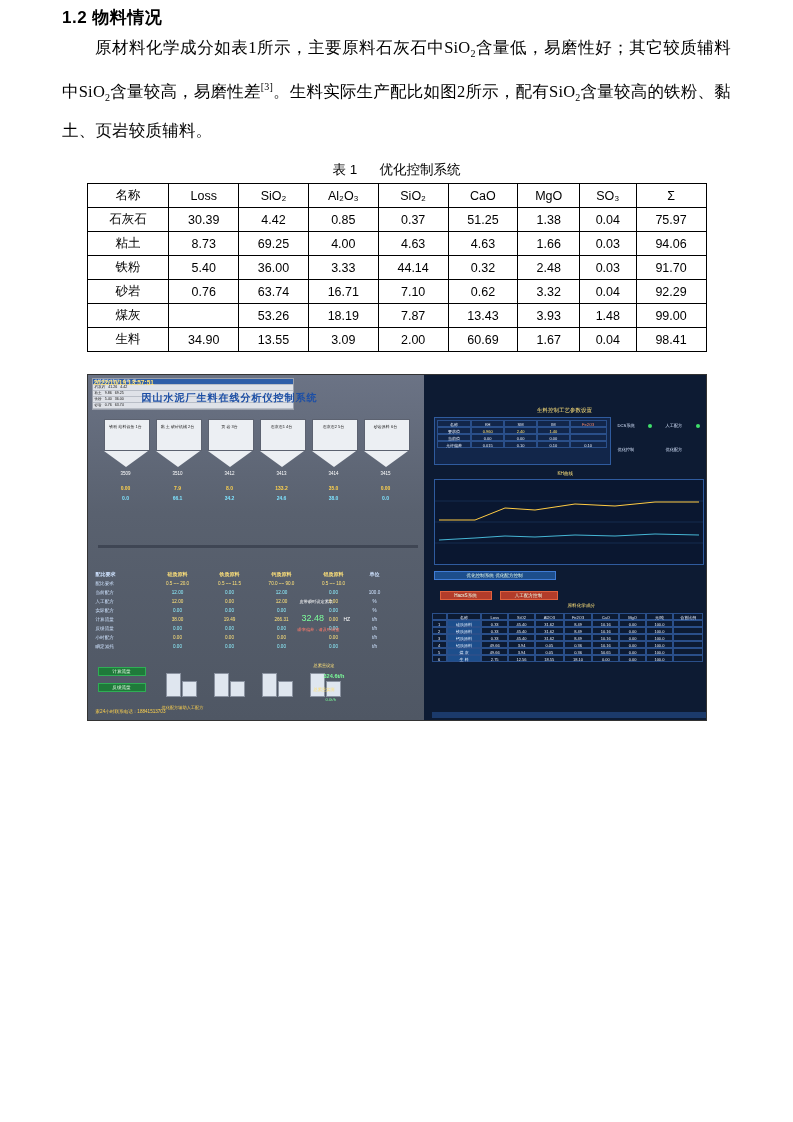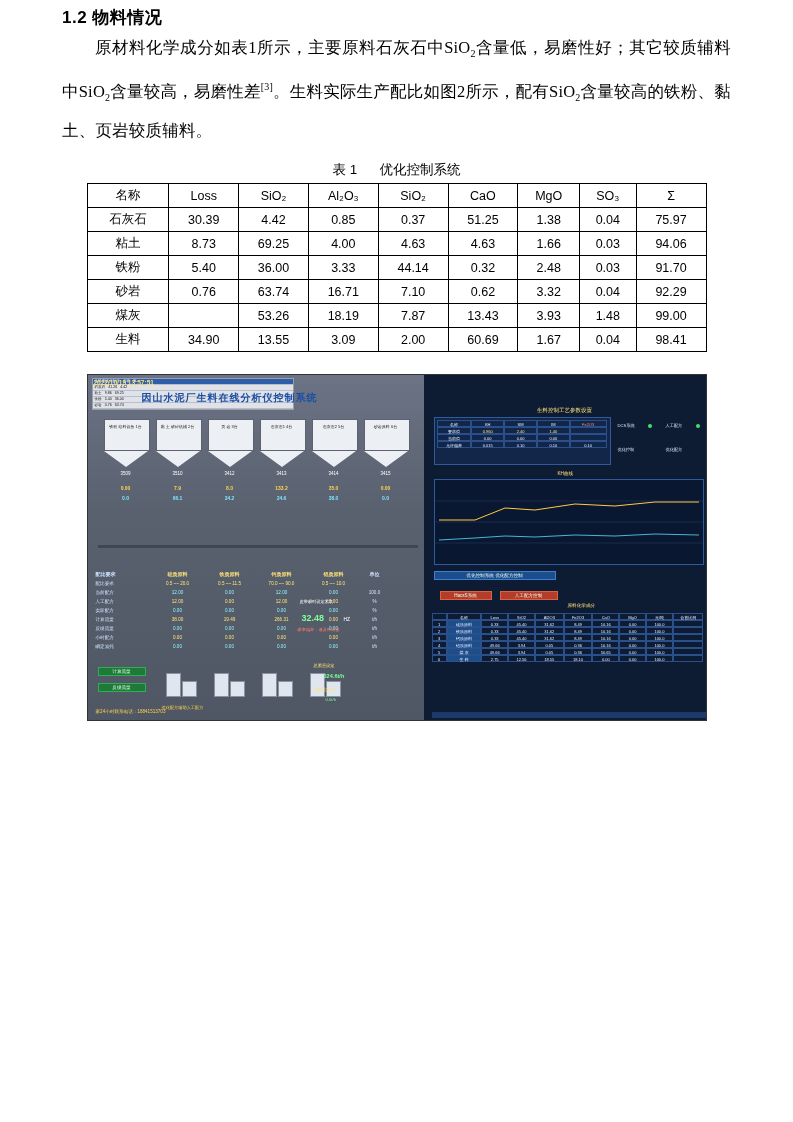--- a/index.html
+++ b/index.html
@@ -458,21 +458,21 @@
 
       <div class="mini" style="position:absolute;left:226px;top:288px;color:#ffe27a;">总累量设定</div>
       <div class="mini" style="position:absolute;left:236px;top:298px;color:#7dff9b;font-weight:bold;font-size:5.6px;">324.6t/h</div>
       <div class="mini" style="position:absolute;left:226px;top:312px;color:#ffe27a;">总累量实测</div>
       <div class="mini" style="position:absolute;left:238px;top:322px;color:#7dff9b;">0.0t/h</div>
 
       <div class="mini" style="position:absolute;left:74px;top:330px;color:#ffd24d;">优化配方辅助人工配方</div>
       <div class="phone">家24小时联系电话：18841513703</div>
 
       <div class="mini" style="position:absolute;left:212px;top:224px;color:#ffffff;">皮带瞬时设定累表</div>
-      <div style="position:absolute;left:214px;top:238px;font-size:9px;color:#7dff9b;font-weight:bold;">32.48</div>
+      <div style="position:absolute;left:214px;top:238px;font-size:9px;color:#7dff9b;font-weight:normal;">32.48</div>
       <div style="position:absolute;left:256px;top:241px;font-size:5px;color:#ffffff;">HZ</div>
       <div class="mini" style="position:absolute;left:210px;top:252px;color:#ff7b6b;">瞬率偏差：请及时调整</div>
 
       <div class="r-title">2022/10/19 13:57:51</div>
       <div class="r-sub">因山水泥厂生料在线分析仪控制系统</div>
 
       <div style="position:absolute;left:352px;top:32px;width:250px;text-align:center;font-size:5.5px;color:#ffe27a;">生料控制工艺参数设置</div>
 
       <div class="panel" style="left:346px;top:42px;width:175px;height:46px;">
         <div class="ore-tbl" style="left:2px;top:2px;width:170px;">

